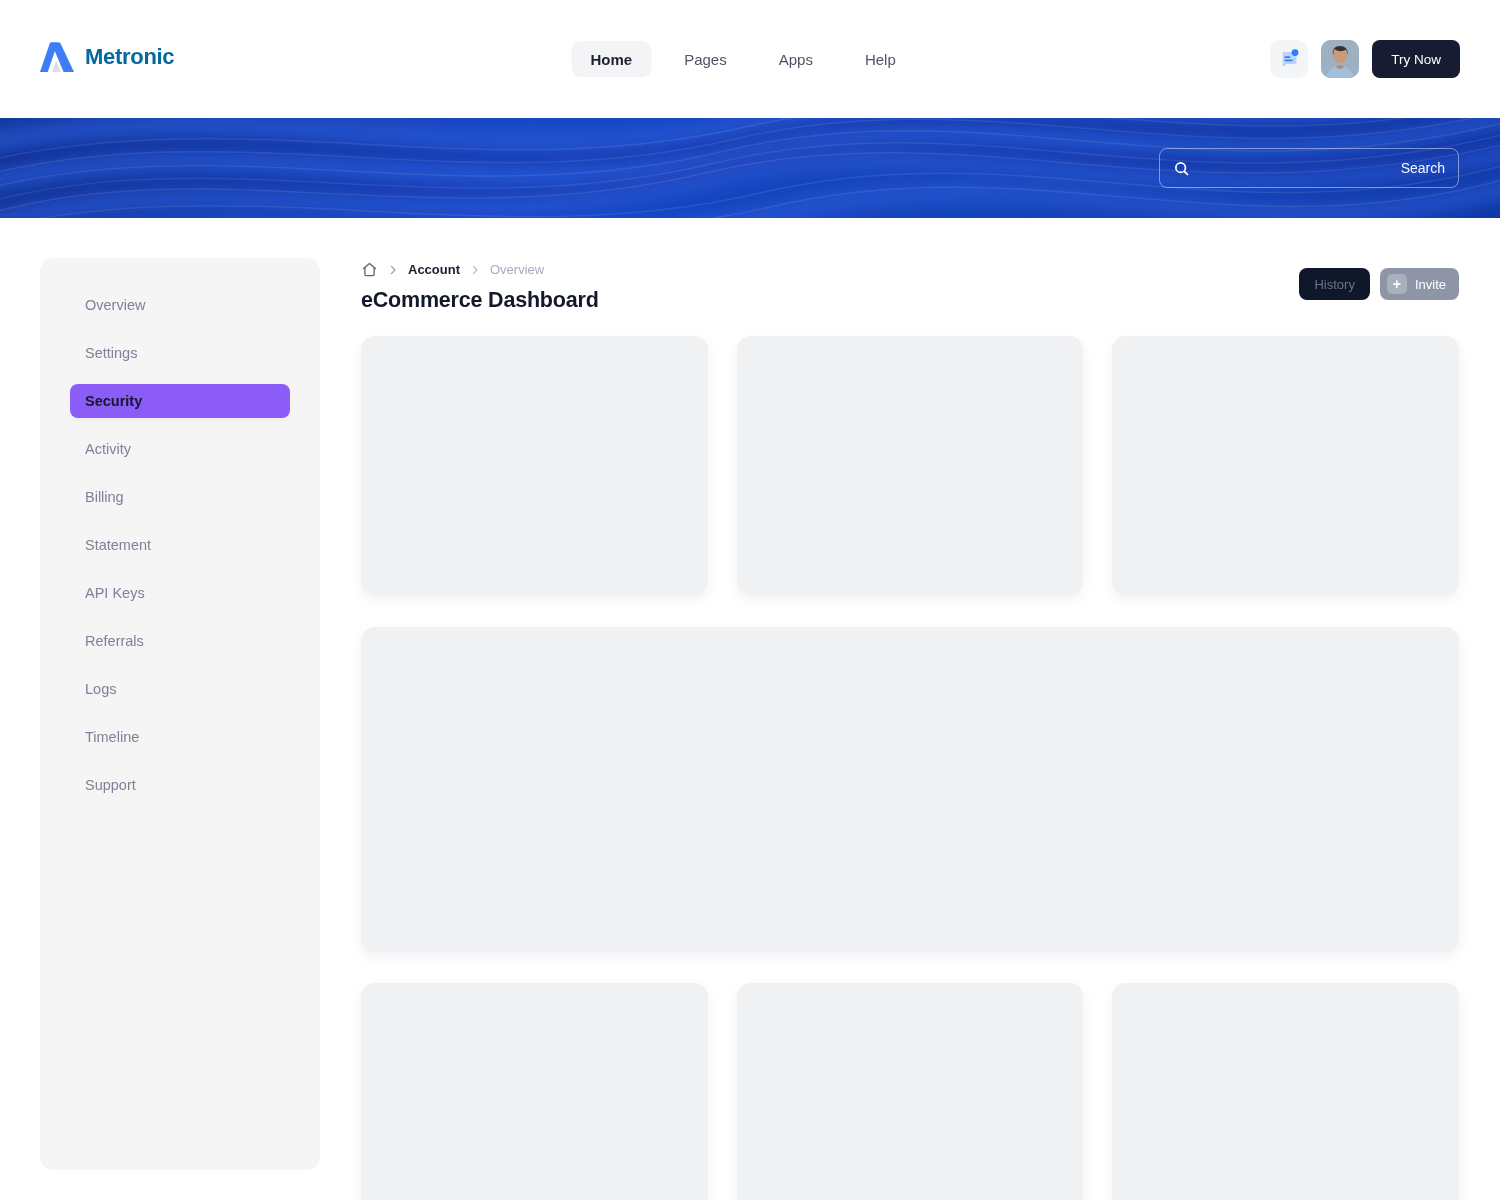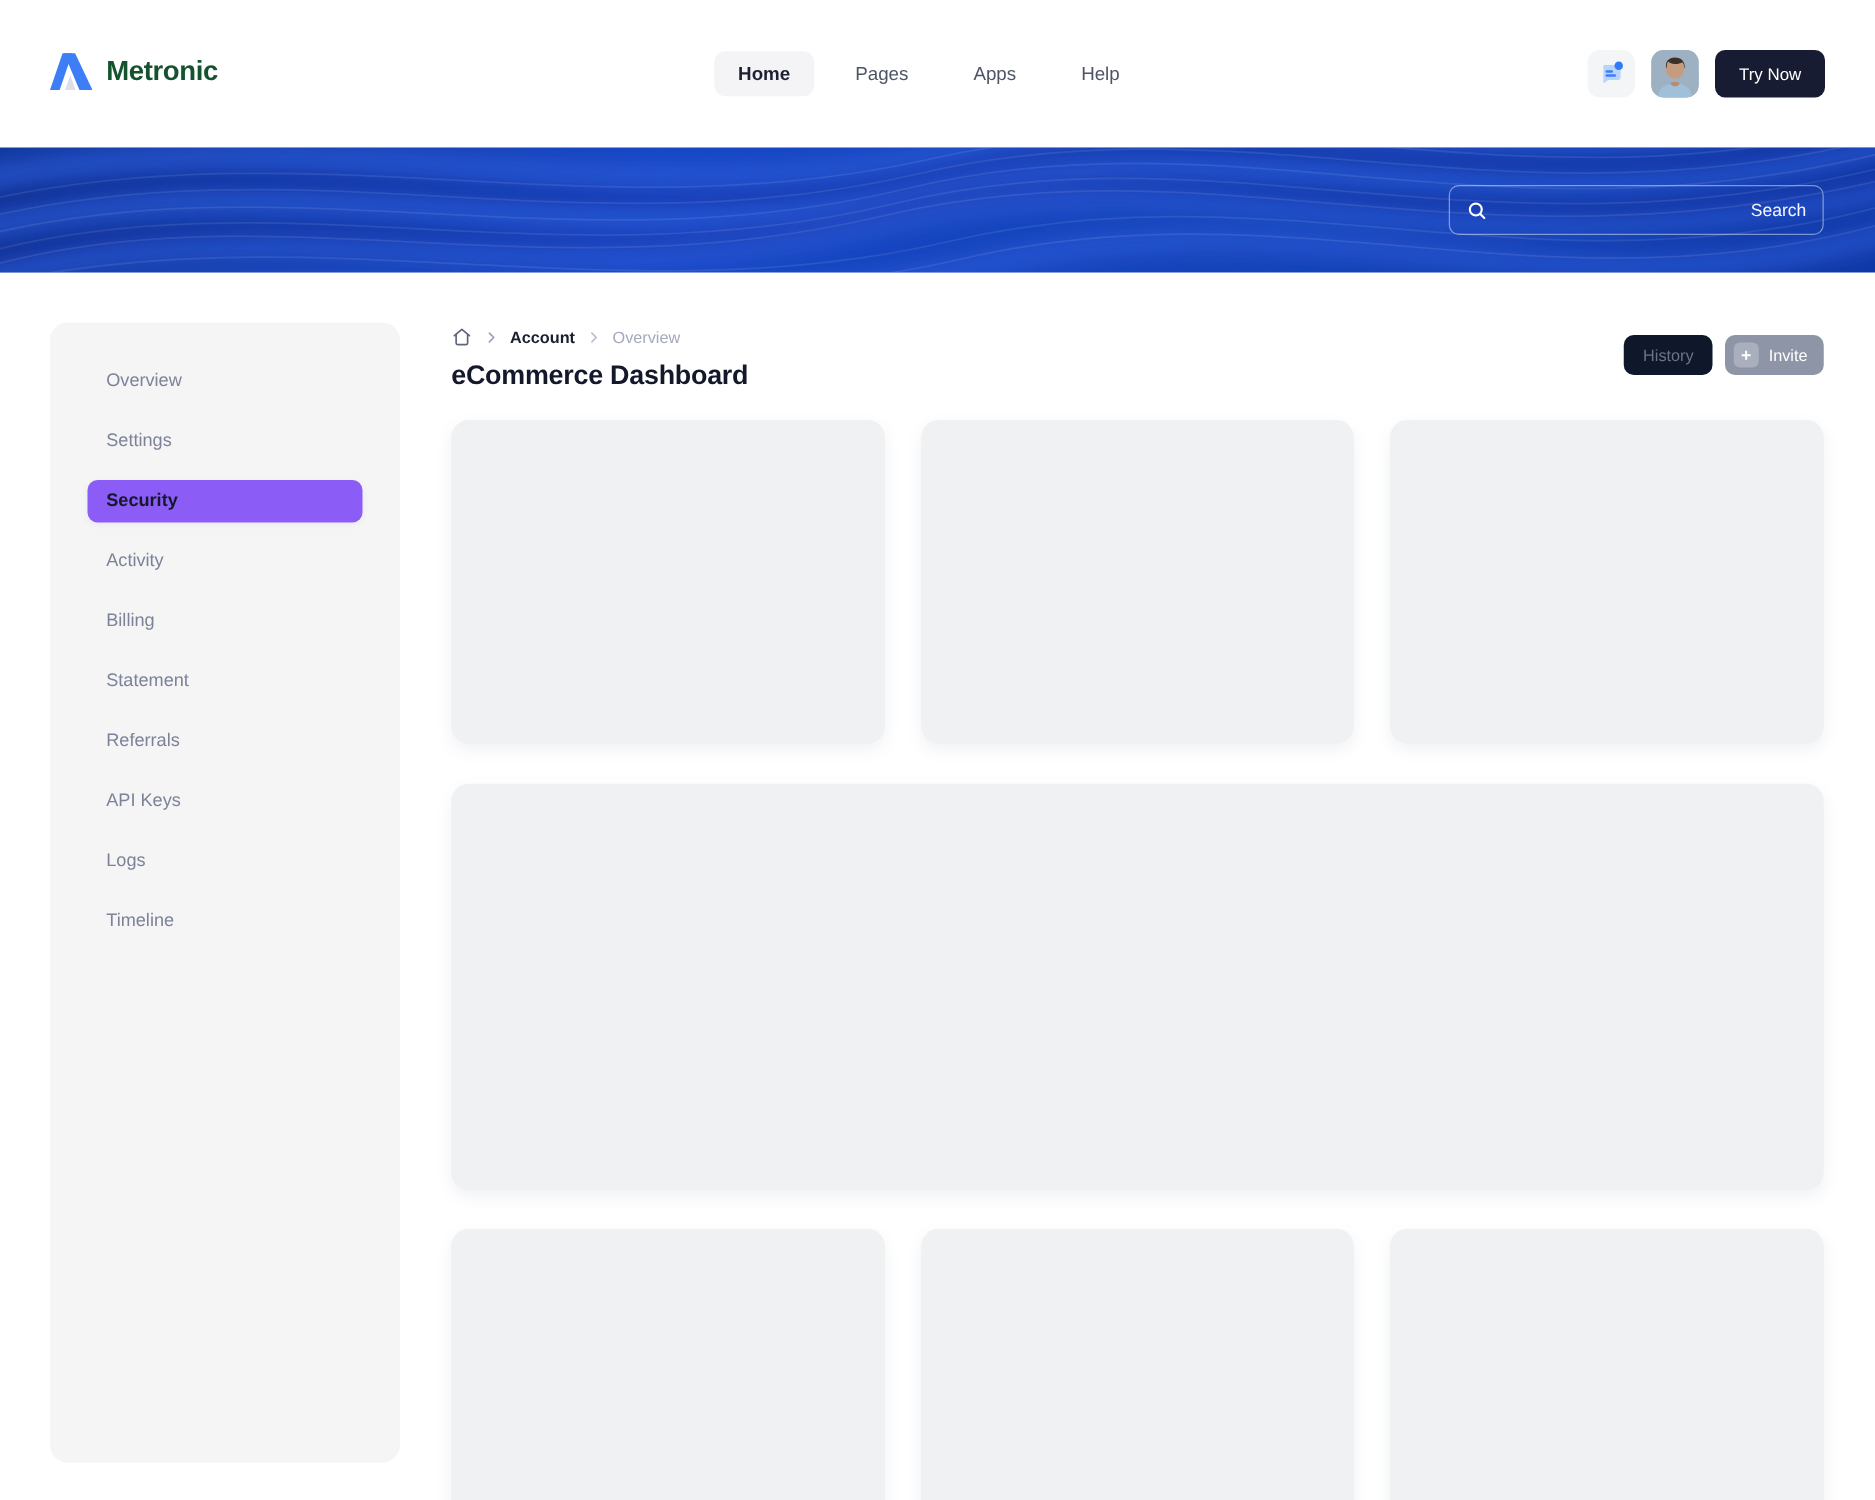--- a/index.html
+++ b/index.html
@@ -2,21 +2,21 @@
 <html><head>
 <meta charset="utf-8">
 <style>
   * { margin:0; padding:0; box-sizing:border-box; }
   html,body { width:1500px; height:1200px; overflow:hidden; background:#ffffff;
               font-family:"Liberation Sans", sans-serif; }
 
   
   .header { position:absolute; left:0; top:0; width:1500px; height:118px; background:#fff; }
   .logo { position:absolute; left:40px; top:41px; display:flex; align-items:center; gap:11px; }
-  .brand-name { font-size:22px; font-weight:700; color:#14532d; letter-spacing:-0.3px; }
+  .brand-name { font-size:22px; font-weight:700; color:#0369a1; letter-spacing:-0.3px; }
 
   .topnav { position:absolute; left:50%; top:41px; transform:translateX(-52%);
             display:flex; align-items:center; gap:14px; }
   .nav-item { border:none; background:transparent; height:36px; padding:0 19px;
               font-family:inherit; font-size:15px; font-weight:500; color:#4c5466;
               border-radius:9px; cursor:pointer; }
   .nav-item.active { background:#f4f4f6; color:#1b2132; font-weight:700; }
 
   .header-right { position:absolute; right:40px; top:40px; display:flex; align-items:center; gap:13px; }
   .icon-btn { width:38px; height:38px; border:none; background:#f4f5f7; border-radius:10px;
@@ -190,35 +190,38 @@
 
     <div class="side-item">
       <span>Billing</span>
     </div>
 
     <div class="side-item">
       <span>Statement</span>
     </div>
 
     <div class="side-item">
+      <span>API Keys</span>
+    </div>
+
+    <div class="side-item">
       <span>Referrals</span>
     </div>
 
     <div class="side-item">
-      <span>API Keys</span>
-    </div>
-
-    <div class="side-item">
       <span>Logs</span>
     </div>
 
     <div class="side-item">
       <span>Timeline</span>
     </div>
 
+    <div class="side-item">
+      <span>Support</span>
+    </div>
   </aside>
 
 <div class="breadcrumb">
   <span style="display:flex;">
     <svg width="17" height="17" viewBox="0 0 24 24" fill="none" stroke="#5e6678" stroke-width="1.9" stroke-linecap="round" stroke-linejoin="round">
       <path d="M3.5 10.7 12 3.6l8.5 7.1"></path>
       <path d="M5.5 9.3V19a1.7 1.7 0 0 0 1.7 1.7h9.6A1.7 1.7 0 0 0 18.5 19V9.3"></path>
     </svg>
   </span>
   <span style="display:flex;">

